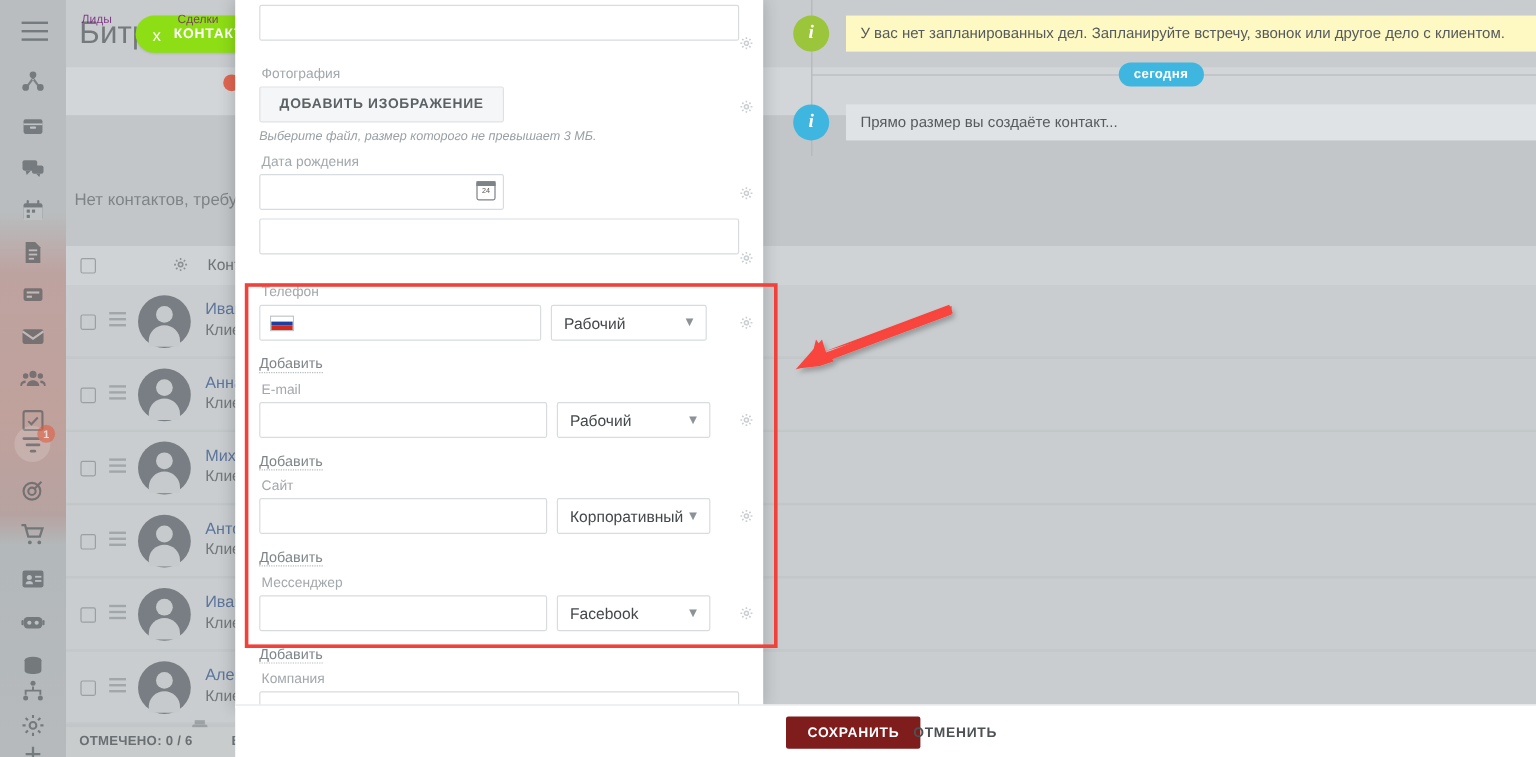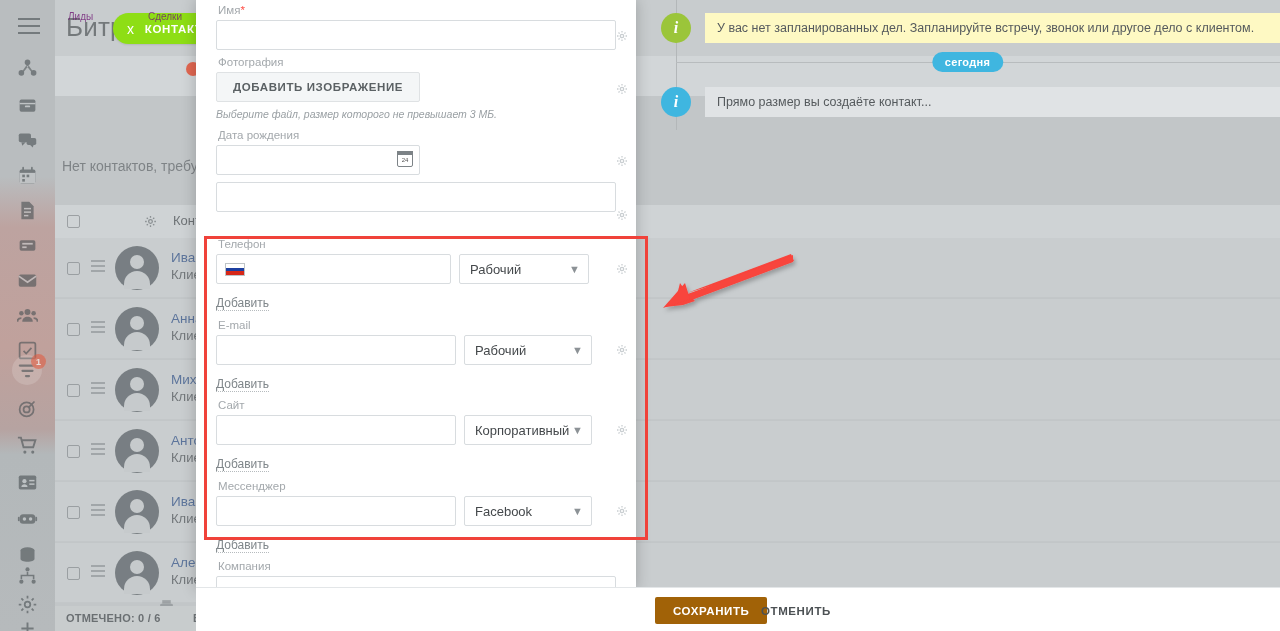--- a/index.html
+++ b/index.html
@@ -184,21 +184,21 @@
   
   .arrow { position: absolute; left: 655px; top: 245px; }
 
   
   .actionbar {
     position: absolute; left: 196px; top: 587px; width: 1084px; height: 44px;
     background: #fff; border-top: 1px solid #e3e6e8;
   }
   .btn-save {
     position: absolute; left: 459px; top: 9px; height: 27px;
-    background: #a16207; color: #fff; font-size: 11.5px; font-weight: bold;
+    background: #7f1d1d; color: #fff; font-size: 11.5px; font-weight: bold;
     letter-spacing: .6px; border: none; border-radius: 2px; padding: 0 18px;
   }
   .btn-cancel {
     position: absolute; left: 559px; top: 9px; height: 27px;
     background: transparent; color: #4c5154; font-size: 11.5px; font-weight: bold;
     letter-spacing: .6px; border: none; padding: 0 6px;
   }
 </style>
 </head>
 <body>
@@ -506,23 +506,20 @@
       <div class="tl-today" style="top:52px">сегодня</div>
 
       <div class="tl-ico" style="left:6px; top:87px; background:#3fb6e0">i</div>
       <div class="tl-msg" style="left:50px; top:87px; width:575px; background:#e0e3e5">Прямо размер вы создаёте контакт...</div>
     </div>
   </div>
 
   <div class="modal">
 
     <div class="fld" style="top:4px; width:400px">
-      <div class="fld-label">
-        <span>Имя</span><span class="req">*</span>
-      </div>
       <input class="inp" style="width: 400px;" type="text" value="">
     </div>
     <span class="gear" style="top:30px">
       <svg width="12" height="12" viewBox="0 0 24 24" fill="none" stroke="currentColor" stroke-width="2.6">
           <circle cx="12" cy="12" r="3.4"></circle>
           <path d="M12 2v3M12 19v3M2 12h3M19 12h3M5 5l2.2 2.2M16.8 16.8L19 19M19 5l-2.2 2.2M7.2 16.8L5 19"></path>
         </svg>
     </span>
 
     <div class="fld" style="top:56px">

